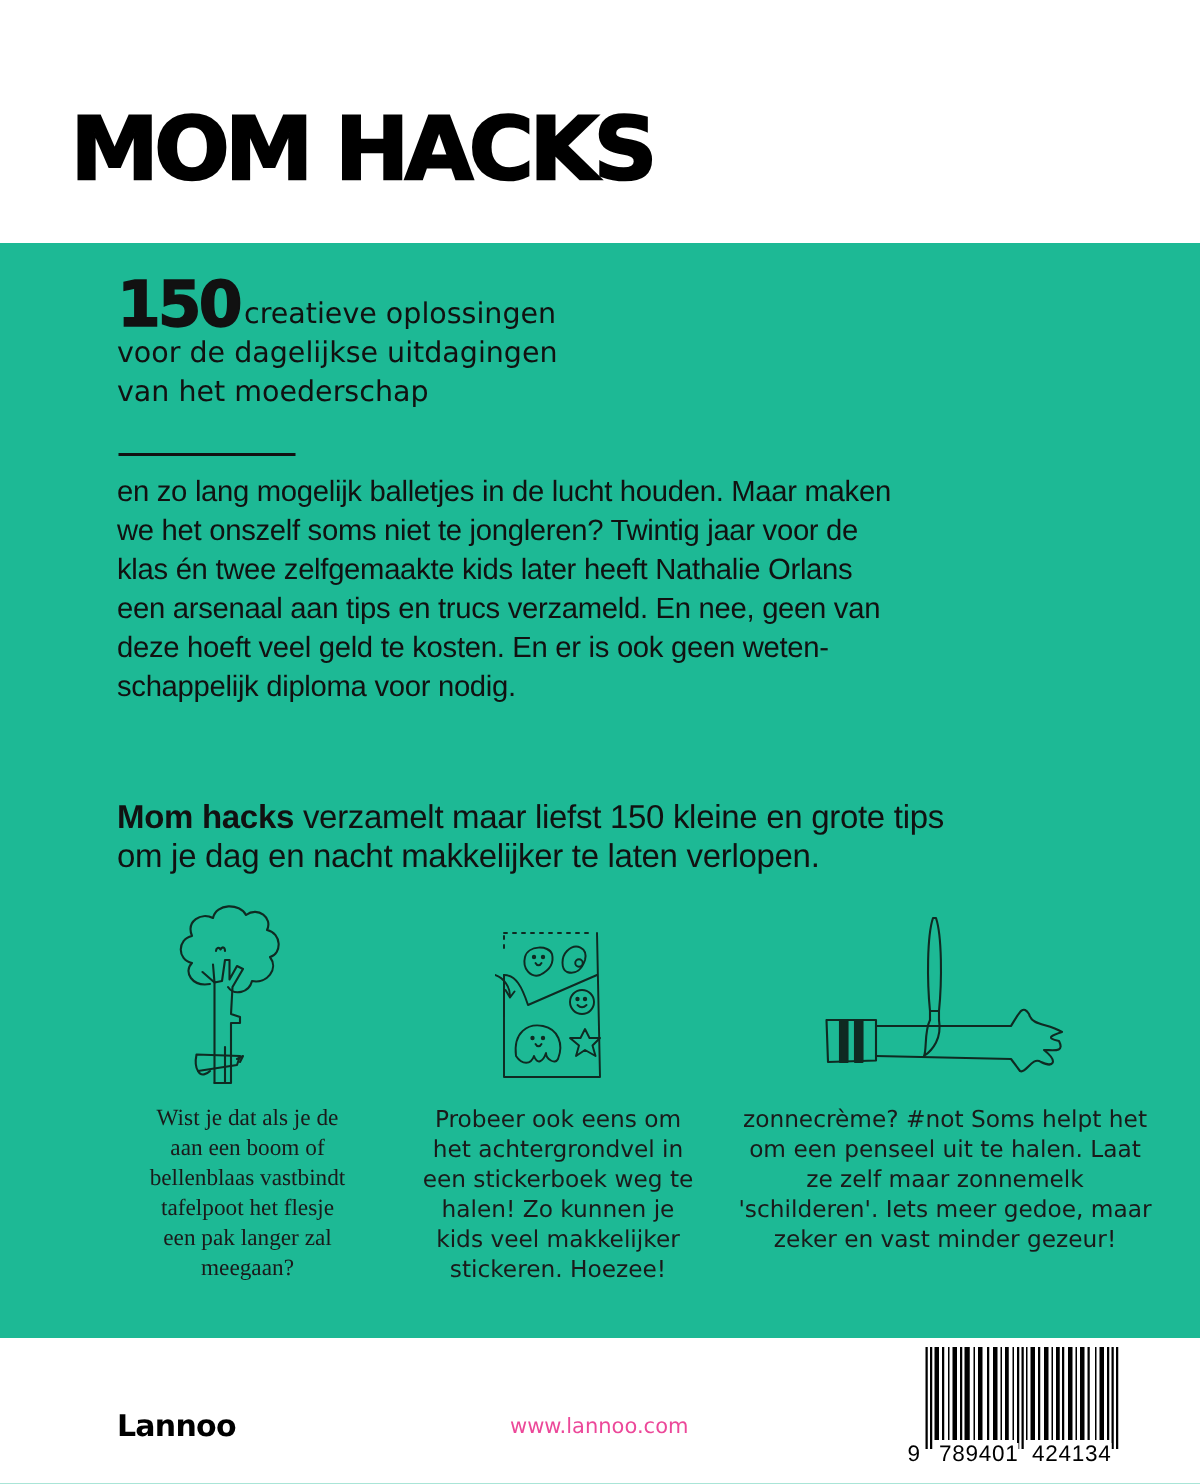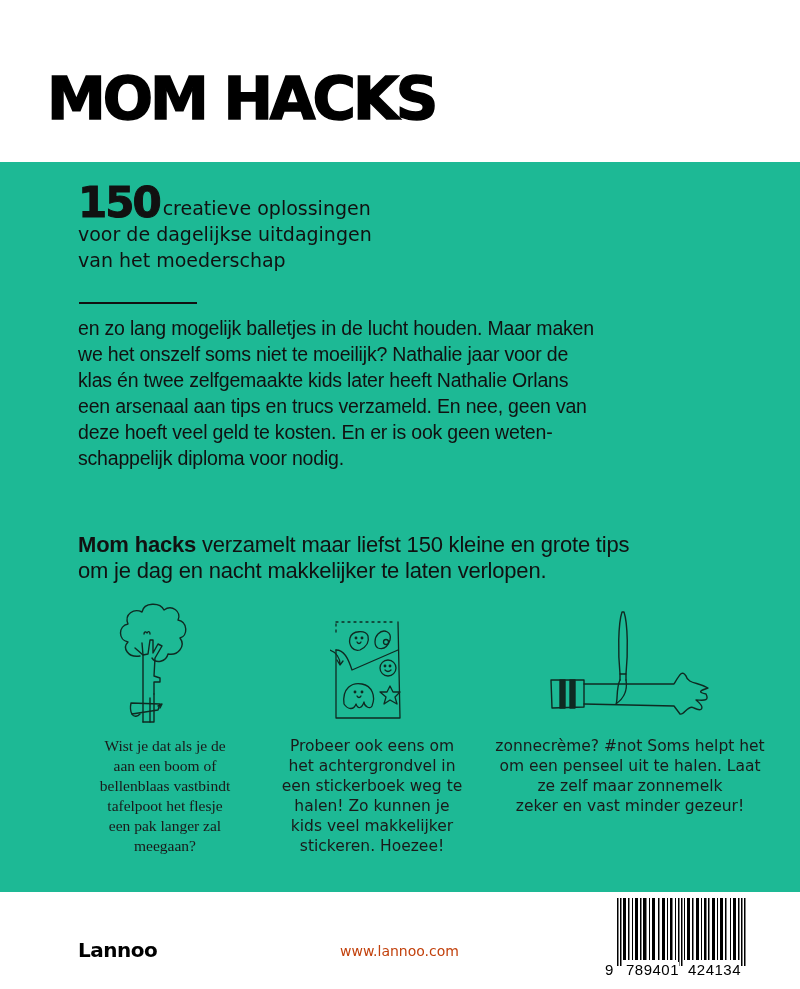--- a/index.html
+++ b/index.html
@@ -18,21 +18,21 @@
   .body-text { position:absolute; left:78px; top:315px; width:660px; font-family:"Liberation Sans", sans-serif;
                font-size:19.5px; line-height:26px; color:#111; letter-spacing:-0.2px; }
   .lead2 { position:absolute; left:78px; top:532px; width:660px; font-size:22px; line-height:26px; letter-spacing:-0.2px; }
   .lead2 b { font-weight:700; }
   .illus { position:absolute; }
   .tip { position:absolute; text-align:center; font-family:"DejaVu Sans", sans-serif; font-size:15.5px;
          line-height:20px; color:#1a1a1a; }
   .footer { position:absolute; left:0; top:892px; width:800px; height:97px; background:#fff; }
   .publisher { position:absolute; left:78px; top:938px; font-family:"DejaVu Sans", sans-serif; font-weight:700;
                font-size:20px; color:#000; letter-spacing:-0.5px; }
-  .website { position:absolute; left:340px; top:943px; font-family:"DejaVu Sans", sans-serif; font-size:14px; color:#c2410c; }
+  .website { position:absolute; left:340px; top:943px; font-family:"DejaVu Sans", sans-serif; font-size:14px; color:#ec4899; }
   .barcode { position:absolute; left:612px; top:898px; width:150px; height:72px; }
   .barcode-digits { position:absolute; top:962px; font-family:"Liberation Sans", sans-serif; font-size:15px; color:#000;
                     background:#fff; line-height:16px; }
 </style>
 </head>
 <body>
 
 <div class="header">
   <h1 class="title">MOM HACKS</h1>
 </div>
@@ -42,21 +42,21 @@
 <div class="subtitle">
   <div><span class="num">150</span><span>creatieve oplossingen</span></div>
   <div>voor de dagelijkse uitdagingen</div>
   <div>van het moederschap</div>
 </div>
 
 <div class="rule"></div>
 
 <div class="body-text">
   <div>en zo lang mogelijk balletjes in de lucht houden. Maar maken</div>
-  <div>we het onszelf soms niet te moeilijk? Nathalie jaar voor de</div>
+  <div>we het onszelf soms niet te jongleren? Twintig jaar voor de</div>
   <div>klas én twee zelfgemaakte kids later heeft Nathalie Orlans</div>
   <div>een arsenaal aan tips en trucs verzameld. En nee, geen van</div>
   <div>deze hoeft veel geld te kosten. En er is ook geen weten-</div>
   <div>schappelijk diploma voor nodig.</div>
 </div>
 
 <div class="lead2">
   <div><b>Mom hacks</b><span> verzamelt maar liefst 150 kleine en grote tips</span></div>
   <div>om je dag en nacht makkelijker te laten verlopen.</div>
 </div>
@@ -126,20 +126,21 @@
   <div>een stickerboek weg te</div>
   <div>halen! Zo kunnen je</div>
   <div>kids veel makkelijker</div>
   <div>stickeren. Hoezee!</div>
 </div>
 
 <div class="tip" style="left:490px;top:736px;width:280px;">
   <div>zonnecrème? #not Soms helpt het</div>
   <div>om een penseel uit te halen.  Laat</div>
   <div>ze zelf maar zonnemelk</div>
+  <div>'schilderen'. Iets meer gedoe, maar</div>
   <div>zeker en vast minder gezeur!</div>
 </div>
 
 <div class="footer"></div>
 <div class="publisher">Lannoo</div>
 <div class="website">www.lannoo.com</div>
 
 <svg class="barcode" viewBox="0 0 150 72" preserveAspectRatio="none">
   <g fill="#000">
     <rect x="5" y="0" width="1.5" height="68"></rect>

